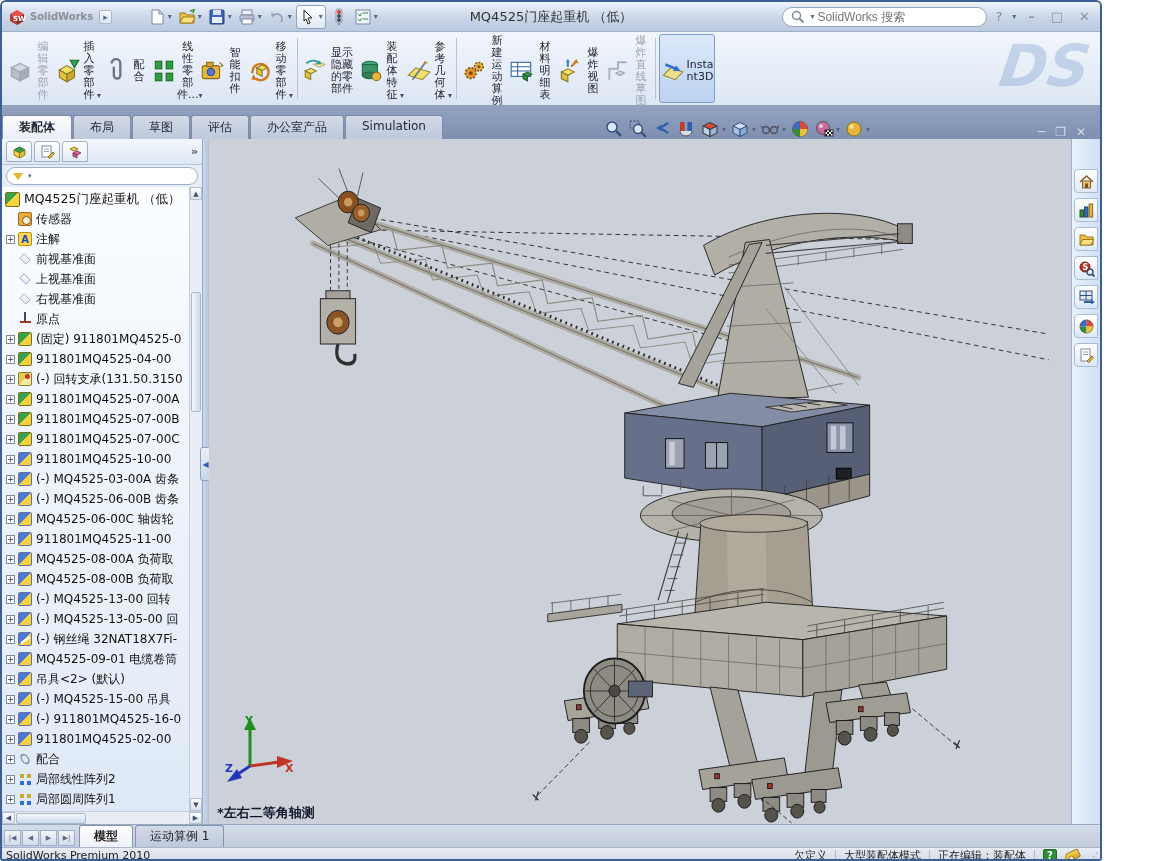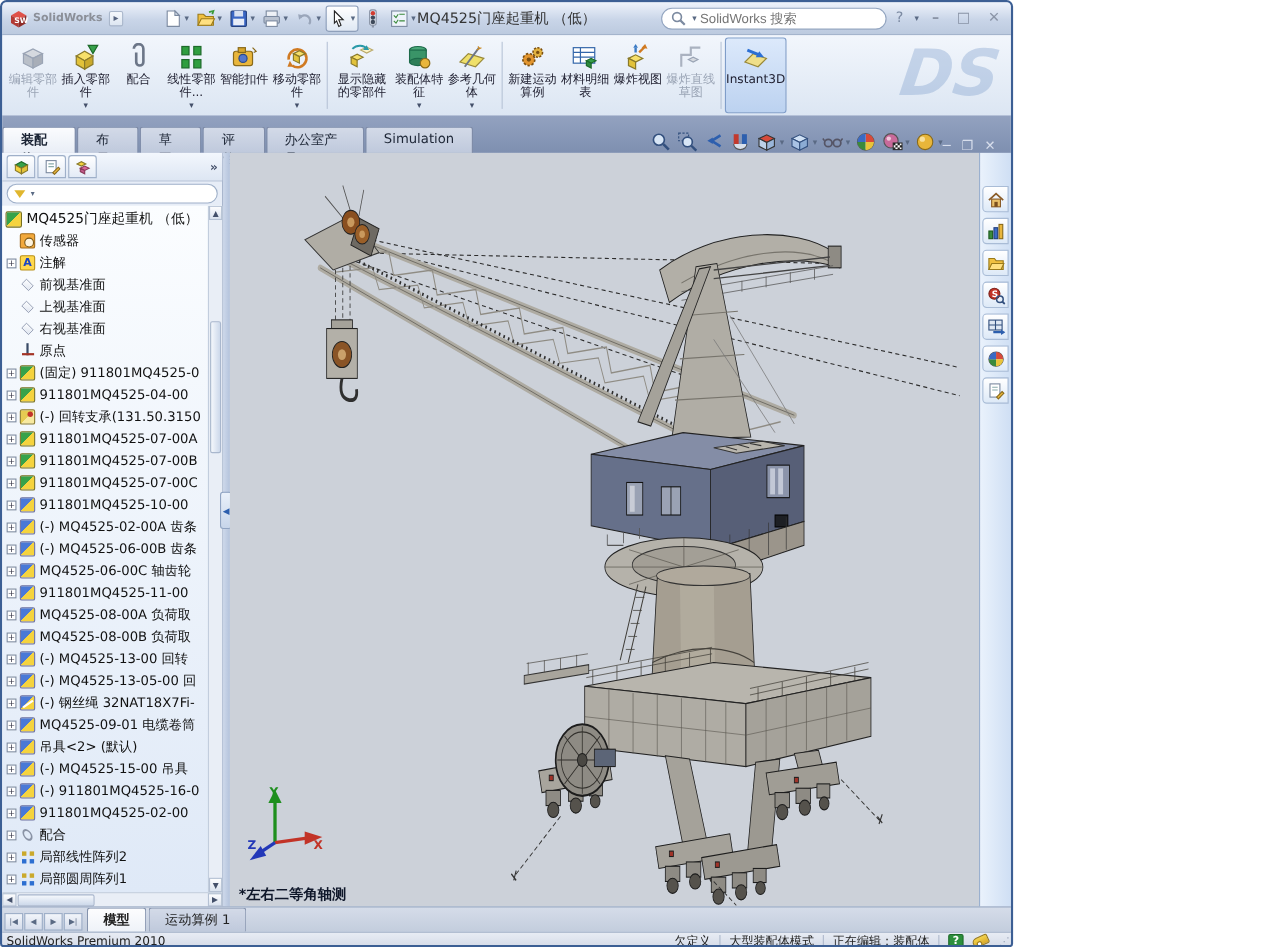--- a/index.html
+++ b/index.html
@@ -1,38 +1,38 @@
 <!DOCTYPE html>
 <html><head>
 <meta charset="utf-8">
 <style>
   *{margin:0;padding:0;box-sizing:border-box;}
   html,body{width:1165px;height:861px;overflow:hidden;font-family:"DejaVu Sans","Liberation Sans",sans-serif;}
-  .window{position:relative;width:921px;height:861px;background:#d3dced;border:2px solid #3c5f94;border-radius:6px 6px 3px 3px;overflow:hidden;}
+  .window{position:relative;width:1102px;height:861px;background:#d3dced;border:2px solid #3c5f94;border-radius:6px 6px 3px 3px;overflow:hidden;}
 
   
   .titlebar{position:absolute;left:0;top:0;width:100%;height:30px;background:linear-gradient(#eef3fb,#c9d5e8 55%,#bccadf);border-bottom:1px solid #9fb0c9;display:flex;align-items:center;padding:0 6px;}
   .logo{display:flex;align-items:center;gap:4px;}
   .logo-text{font-size:10px;font-weight:bold;color:#8b8f98;letter-spacing:0;}
   .menu-arrow{color:#55637e;font-size:9px;margin:0 8px 0 6px;border:1px solid #aab7cb;background:linear-gradient(#f5f8fc,#dde6f1);padding:1px 3px;border-radius:2px;}
   .qtb{display:flex;align-items:center;gap:2px;margin-left:26px;}
   .qbtn{display:flex;align-items:center;padding:2px 2px;border-radius:3px;}
   .qbtn svg{width:18px;height:18px;}
   .caret-sm{font-size:8px;color:#5a6a84;margin-left:2px;}
   .qbtn.boxed{border:1px solid #8fa0bb;background:linear-gradient(#fff,#dfe8f3);}
   .tb-title{position:absolute;left:0;right:0;text-align:center;font-size:13px;color:#333;pointer-events:none;}
   .tb-right{margin-left:auto;display:flex;align-items:center;gap:8px;z-index:2;}
   .searchbox{display:flex;align-items:center;width:205px;height:20px;background:#fff;border:1px solid #93a5c0;border-radius:10px;padding:0 8px;gap:3px;}
   .searchbox input{border:none;outline:none;flex:1;font-size:12px;color:#000000;background:transparent;min-width:0;}
   .winglyph{color:#7c8aa2;font-size:13px;}
   .wbtn{color:#8a94a6;font-size:13px;font-weight:bold;padding:0 4px;}
 
   
   .cmgr{position:absolute;left:0;top:30px;width:100%;height:73px;background:linear-gradient(#f2f6fc,#dce6f3);display:flex;align-items:stretch;padding:2px 2px 2px 4px;}
-  .cmbtn{width:48px;display:flex;flex-direction:column;align-items:center;justify-content:flex-start;padding-top:4px;border:1px solid transparent;border-radius:3px;position:relative;}
+  .cmbtn{width:48px;display:flex;flex-direction:row;align-items:center;justify-content:flex-start;padding-top:4px;border:1px solid transparent;border-radius:3px;position:relative;}
   .cmbtn.wide{width:56px;}
   .cmicon{width:26px;height:26px;flex:0 0 26px;}
   .cmlabel{font-size:11px;line-height:12px;color:#223;text-align:center;word-break:break-all;margin-top:1px;}
   .cmbtn .drop{font-size:8px;color:#44506a;margin-top:auto;padding-bottom:2px;}
   .cmbtn.dis .cmlabel{color:#9aa4b5;}
   .cmbtn.act{background:linear-gradient(#dce9fb,#bcd2f0);border:1px solid #7f9dc9;}
   .cmsep{width:1px;background:#b7c3d6;margin:4px 3px;}
   .brand{position:absolute;right:10px;top:30px;font-size:58px;font-weight:bold;font-style:italic;color:rgba(130,160,205,.38);transform:skewX(-8deg);pointer-events:none;}
 
   
@@ -537,21 +537,21 @@
             <span class="tlabel">911801MQ4525-07-00C</span>
           </div>
         <div class="trow">
             <span class="exp">+</span>
             <span class="tic ic-pblue"></span>
             <span class="tlabel">911801MQ4525-10-00</span>
           </div>
         <div class="trow">
             <span class="exp">+</span>
             <span class="tic ic-pblue"></span>
-            <span class="tlabel">(-) MQ4525-02-00A 齿条</span>
+            <span class="tlabel">(-) MQ4525-03-00A 齿条</span>
           </div>
         <div class="trow">
             <span class="exp">+</span>
             <span class="tic ic-pblue"></span>
             <span class="tlabel">(-) MQ4525-06-00B 齿条</span>
           </div>
         <div class="trow">
             <span class="exp">+</span>
             <span class="tic ic-pblue"></span>
             <span class="tlabel">MQ4525-06-00C 轴齿轮</span>

